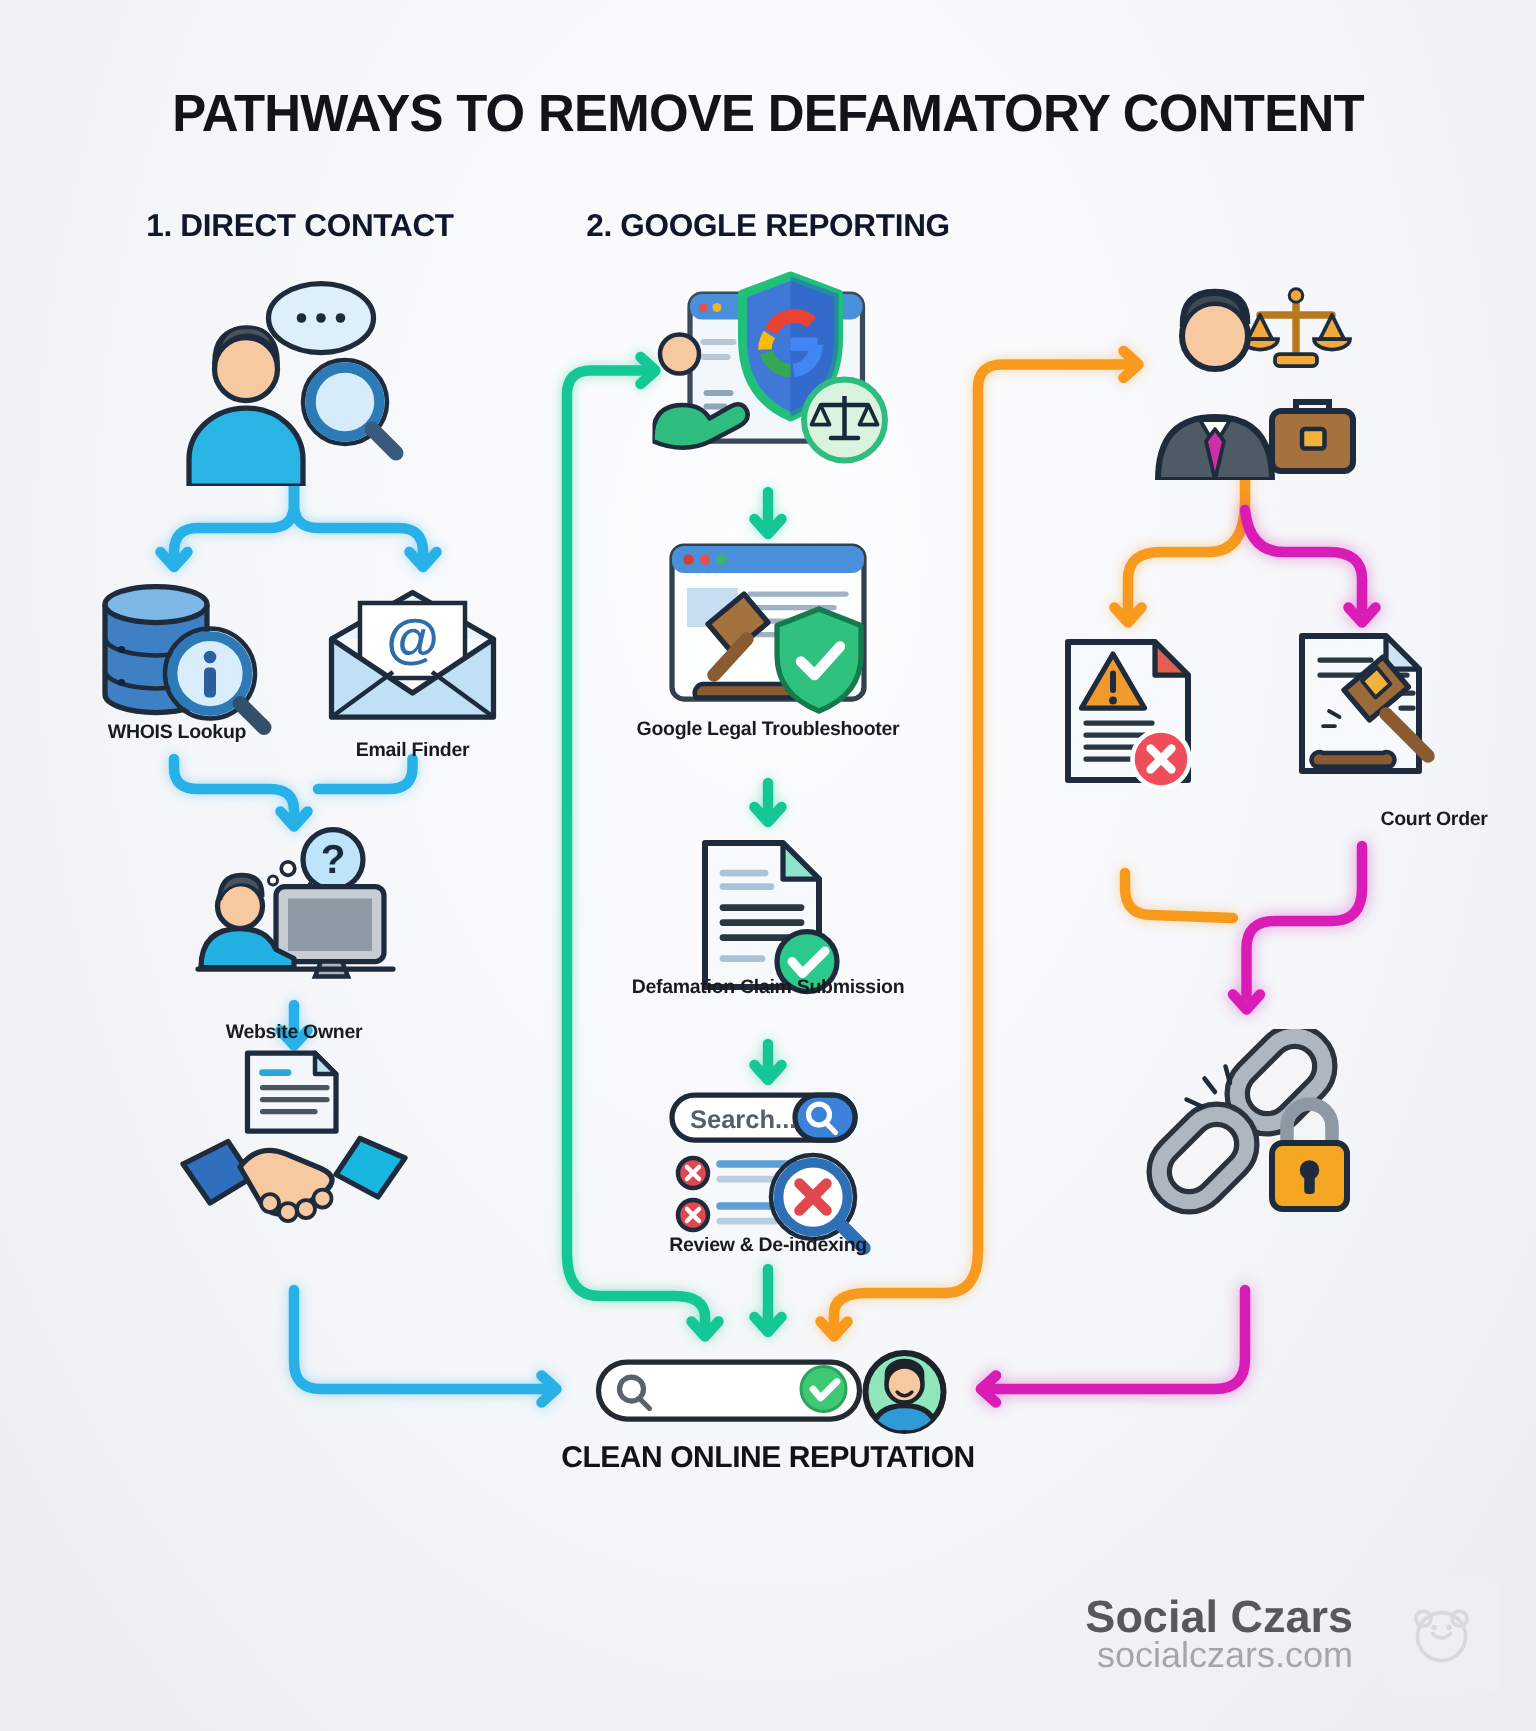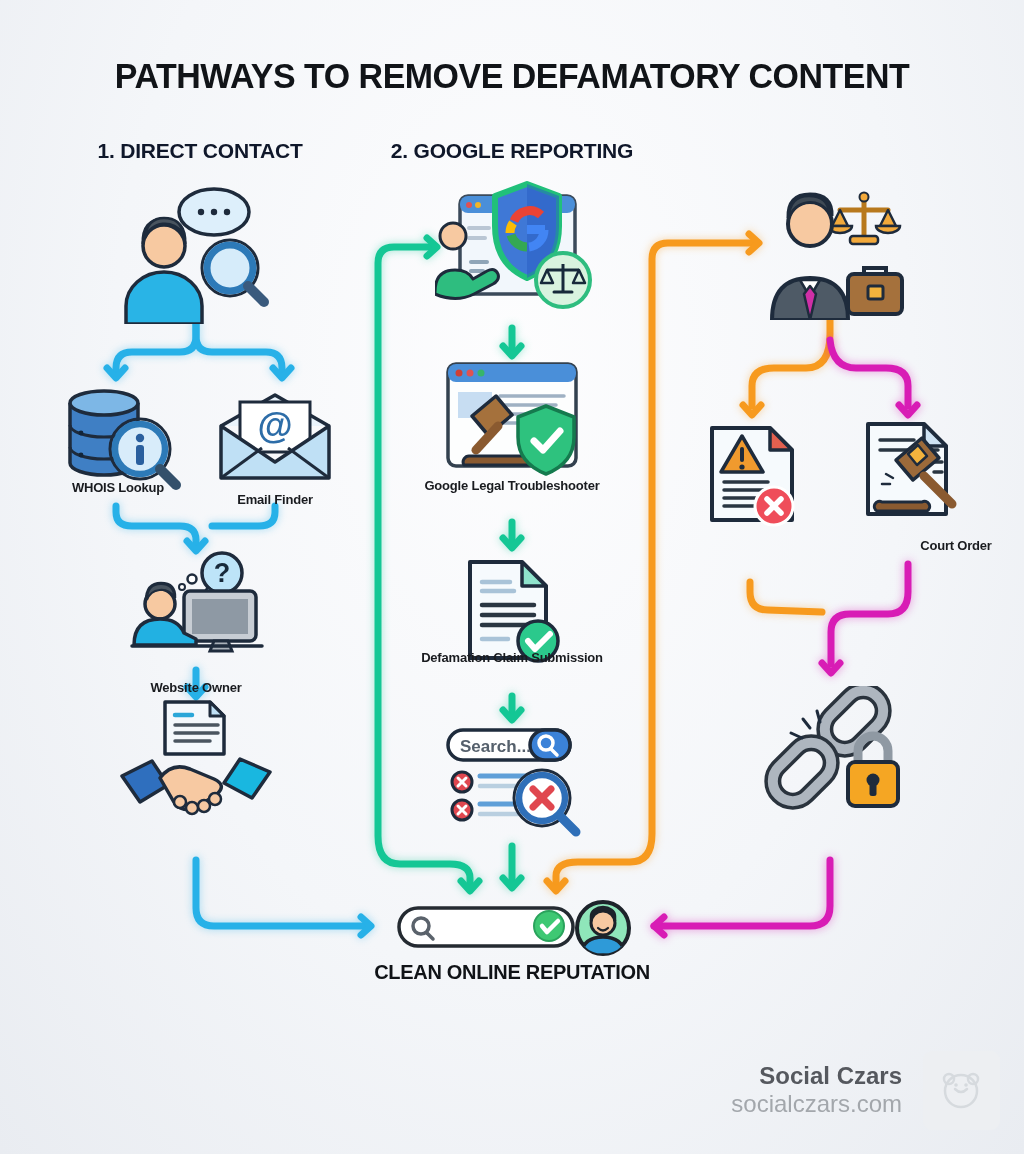--- a/index.html
+++ b/index.html
@@ -20,21 +20,21 @@
     letter-spacing:-0.2px;
   }
   .nlabel{
     text-align:center;font-size:13px;font-weight:bold;color:#191b1f;line-height:1.16;
     letter-spacing:-0.2px;
   }
   .result-label{
     left:312px;top:961px;width:400px;text-align:center;
     font-size:20px;font-weight:800;color:#101317;letter-spacing:-0.3px;
   }
-  .brand{left:620px;top:1062px;width:282px;text-align:right;font-size:24px;font-weight:bold;color:#55585e;}
+  .brand{left:620px;top:1062px;width:282px;text-align:right;font-size:30px;font-weight:bold;color:#55585e;}
   .site{left:620px;top:1090px;width:282px;text-align:right;font-size:24px;color:#a3a7ac;}
   svg{display:block;}
   .lines{left:0;top:0;}
   .glow-cyan{filter:drop-shadow(0 0 4px rgba(39,177,232,.40));}
   .glow-teal{filter:drop-shadow(0 0 4px rgba(20,199,149,.40));}
   .glow-orange{filter:drop-shadow(0 0 4px rgba(247,154,30,.40));}
   .glow-magenta{filter:drop-shadow(0 0 5px rgba(216,28,181,.45));}
   .logo-box{
     left:923px;top:1051px;width:77px;height:79px;border-radius:9px;background:#edeff2;
   }
@@ -358,20 +358,21 @@
       <path d="M19,24 a12,12 0 0 1 24,0 v-5 a12,9 0 0 0 -24,0 z" fill="#3e4a56" stroke="#1d232a" stroke-width="2.5"></path>
       <path d="M26,31 q5,5 10,0" fill="none" stroke="#1d232a" stroke-width="2.2" stroke-linecap="round"></path>
     </svg>
   </div>
 
   <div class="abs nlabel" style="left:28px;top:480px;width:180px;">WHOIS Lookup</div>
   <div class="abs nlabel" style="left:185px;top:492px;width:180px;">Email Finder</div>
   <div class="abs nlabel" style="left:106px;top:650px;width:180px;margin-top:30px;">Website Owner</div>
   <div class="abs nlabel" style="left:412px;top:478px;width:200px;">Google Legal Troubleshooter</div>
   <div class="abs nlabel" style="left:412px;top:650px;width:200px;">Defamation Claim Submission</div>
+  <div class="abs nlabel" style="left:392px;top:822px;width:240px;">Review &amp; De-indexing</div>
   <div class="abs nlabel" style="left:828px;top:538px;width:160px;padding-left:48px;">Court Order</div>
   <div class="abs result-label">CLEAN ONLINE REPUTATION</div>
 
   <div class="abs brand">Social Czars</div>
   <div class="abs site">socialczars.com</div>
   <div class="abs logo-box">
     <svg width="77" height="79" viewBox="0 0 77 79">
       <circle cx="38" cy="40" r="16" fill="none" stroke="#d6dade" stroke-width="2.5"></circle>
       <circle cx="26" cy="28" r="5" fill="none" stroke="#d6dade" stroke-width="2.5"></circle>
       <circle cx="50" cy="28" r="5" fill="none" stroke="#d6dade" stroke-width="2.5"></circle>

